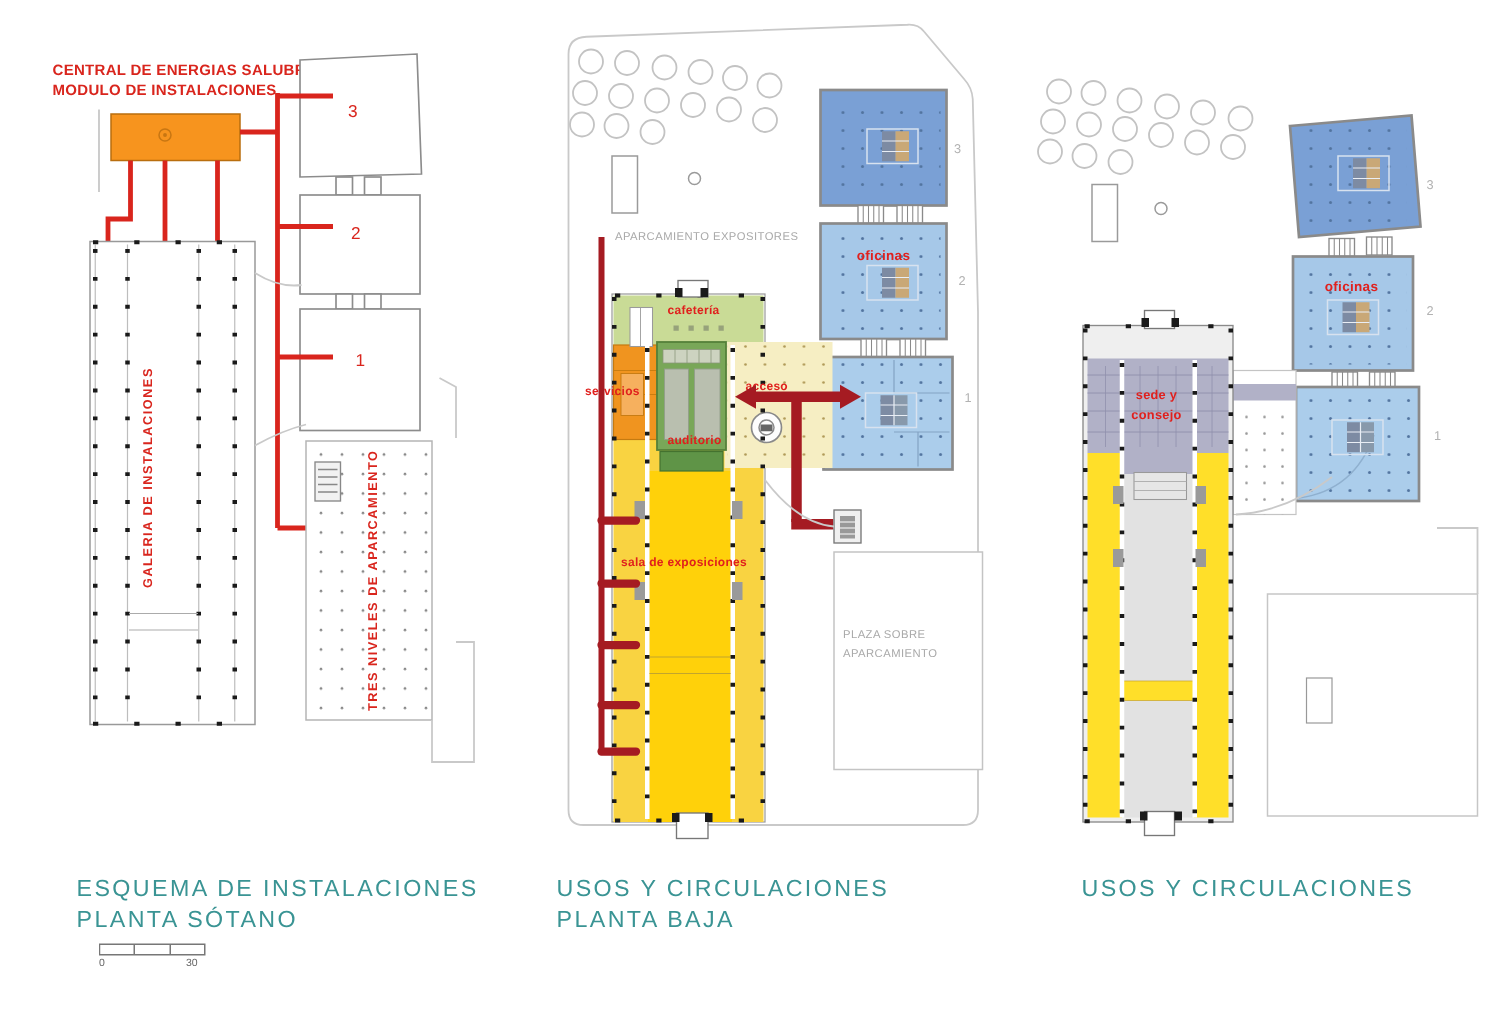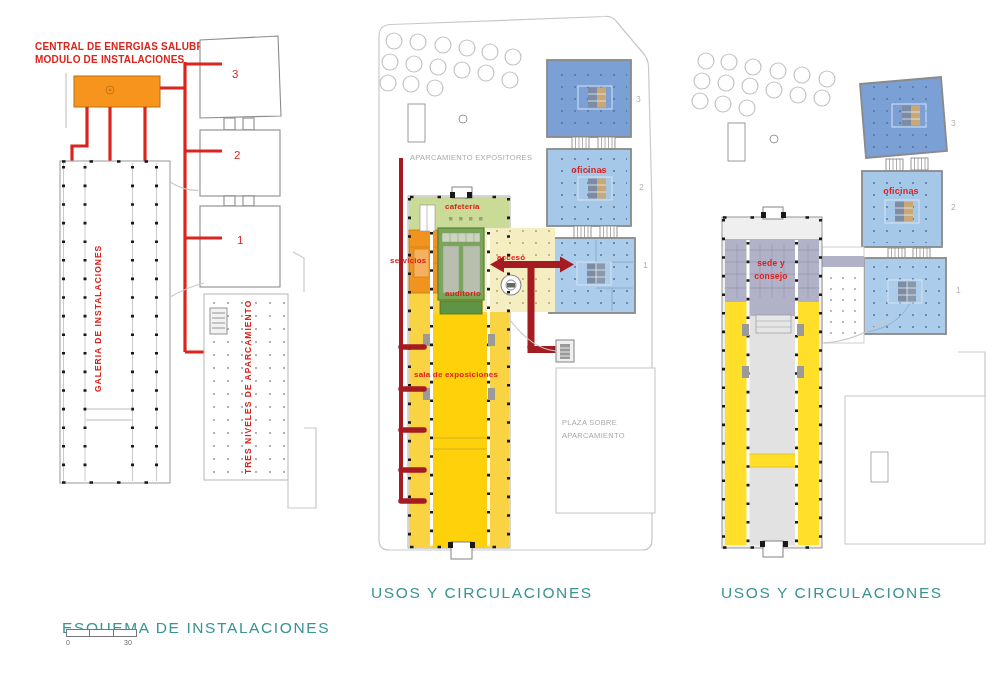--- a/index.html
+++ b/index.html
@@ -394,25 +394,27 @@
     </g>
     <text x="771" y="266" text-anchor="middle" class="t-zone" style="font-size:8.5px">sede y</text>
     <text x="771" y="279" text-anchor="middle" class="t-zone" style="font-size:8.5px">consejo</text>
 
     <rect x="845" y="396" width="140" height="148" fill="#ffffff" stroke="#c6c6c6"></rect>
     <rect x="871" y="452" width="17" height="30" fill="#ffffff" stroke="#999999" stroke-width="0.8"></rect>
     <path class="siteline" d="M958,352 L985,352 L985,396"></path>
   </g>
 </svg>
 
-<div class="caption" style="left:62px;top:582px;margin-top:35px;">
+<div class="caption" style="left:51px;top:582px;">
   <div>ESQUEMA DE INSTALACIONES</div>
+  <div>PLANTA SÓTANO</div>
 </div>
 <div class="caption" style="left:371px;top:582px;">
   <div>USOS Y CIRCULACIONES</div>
+  <div>PLANTA BAJA</div>
 </div>
 <div class="caption" style="left:721px;top:582px;">
   <div>USOS Y CIRCULACIONES</div>
 </div>
 
 <div class="scalebar" style="left:66px;top:629px;">
   <div class="bar">
     <span class="cell"></span>
         <span class="cell"></span>
         <span class="cell"></span>

